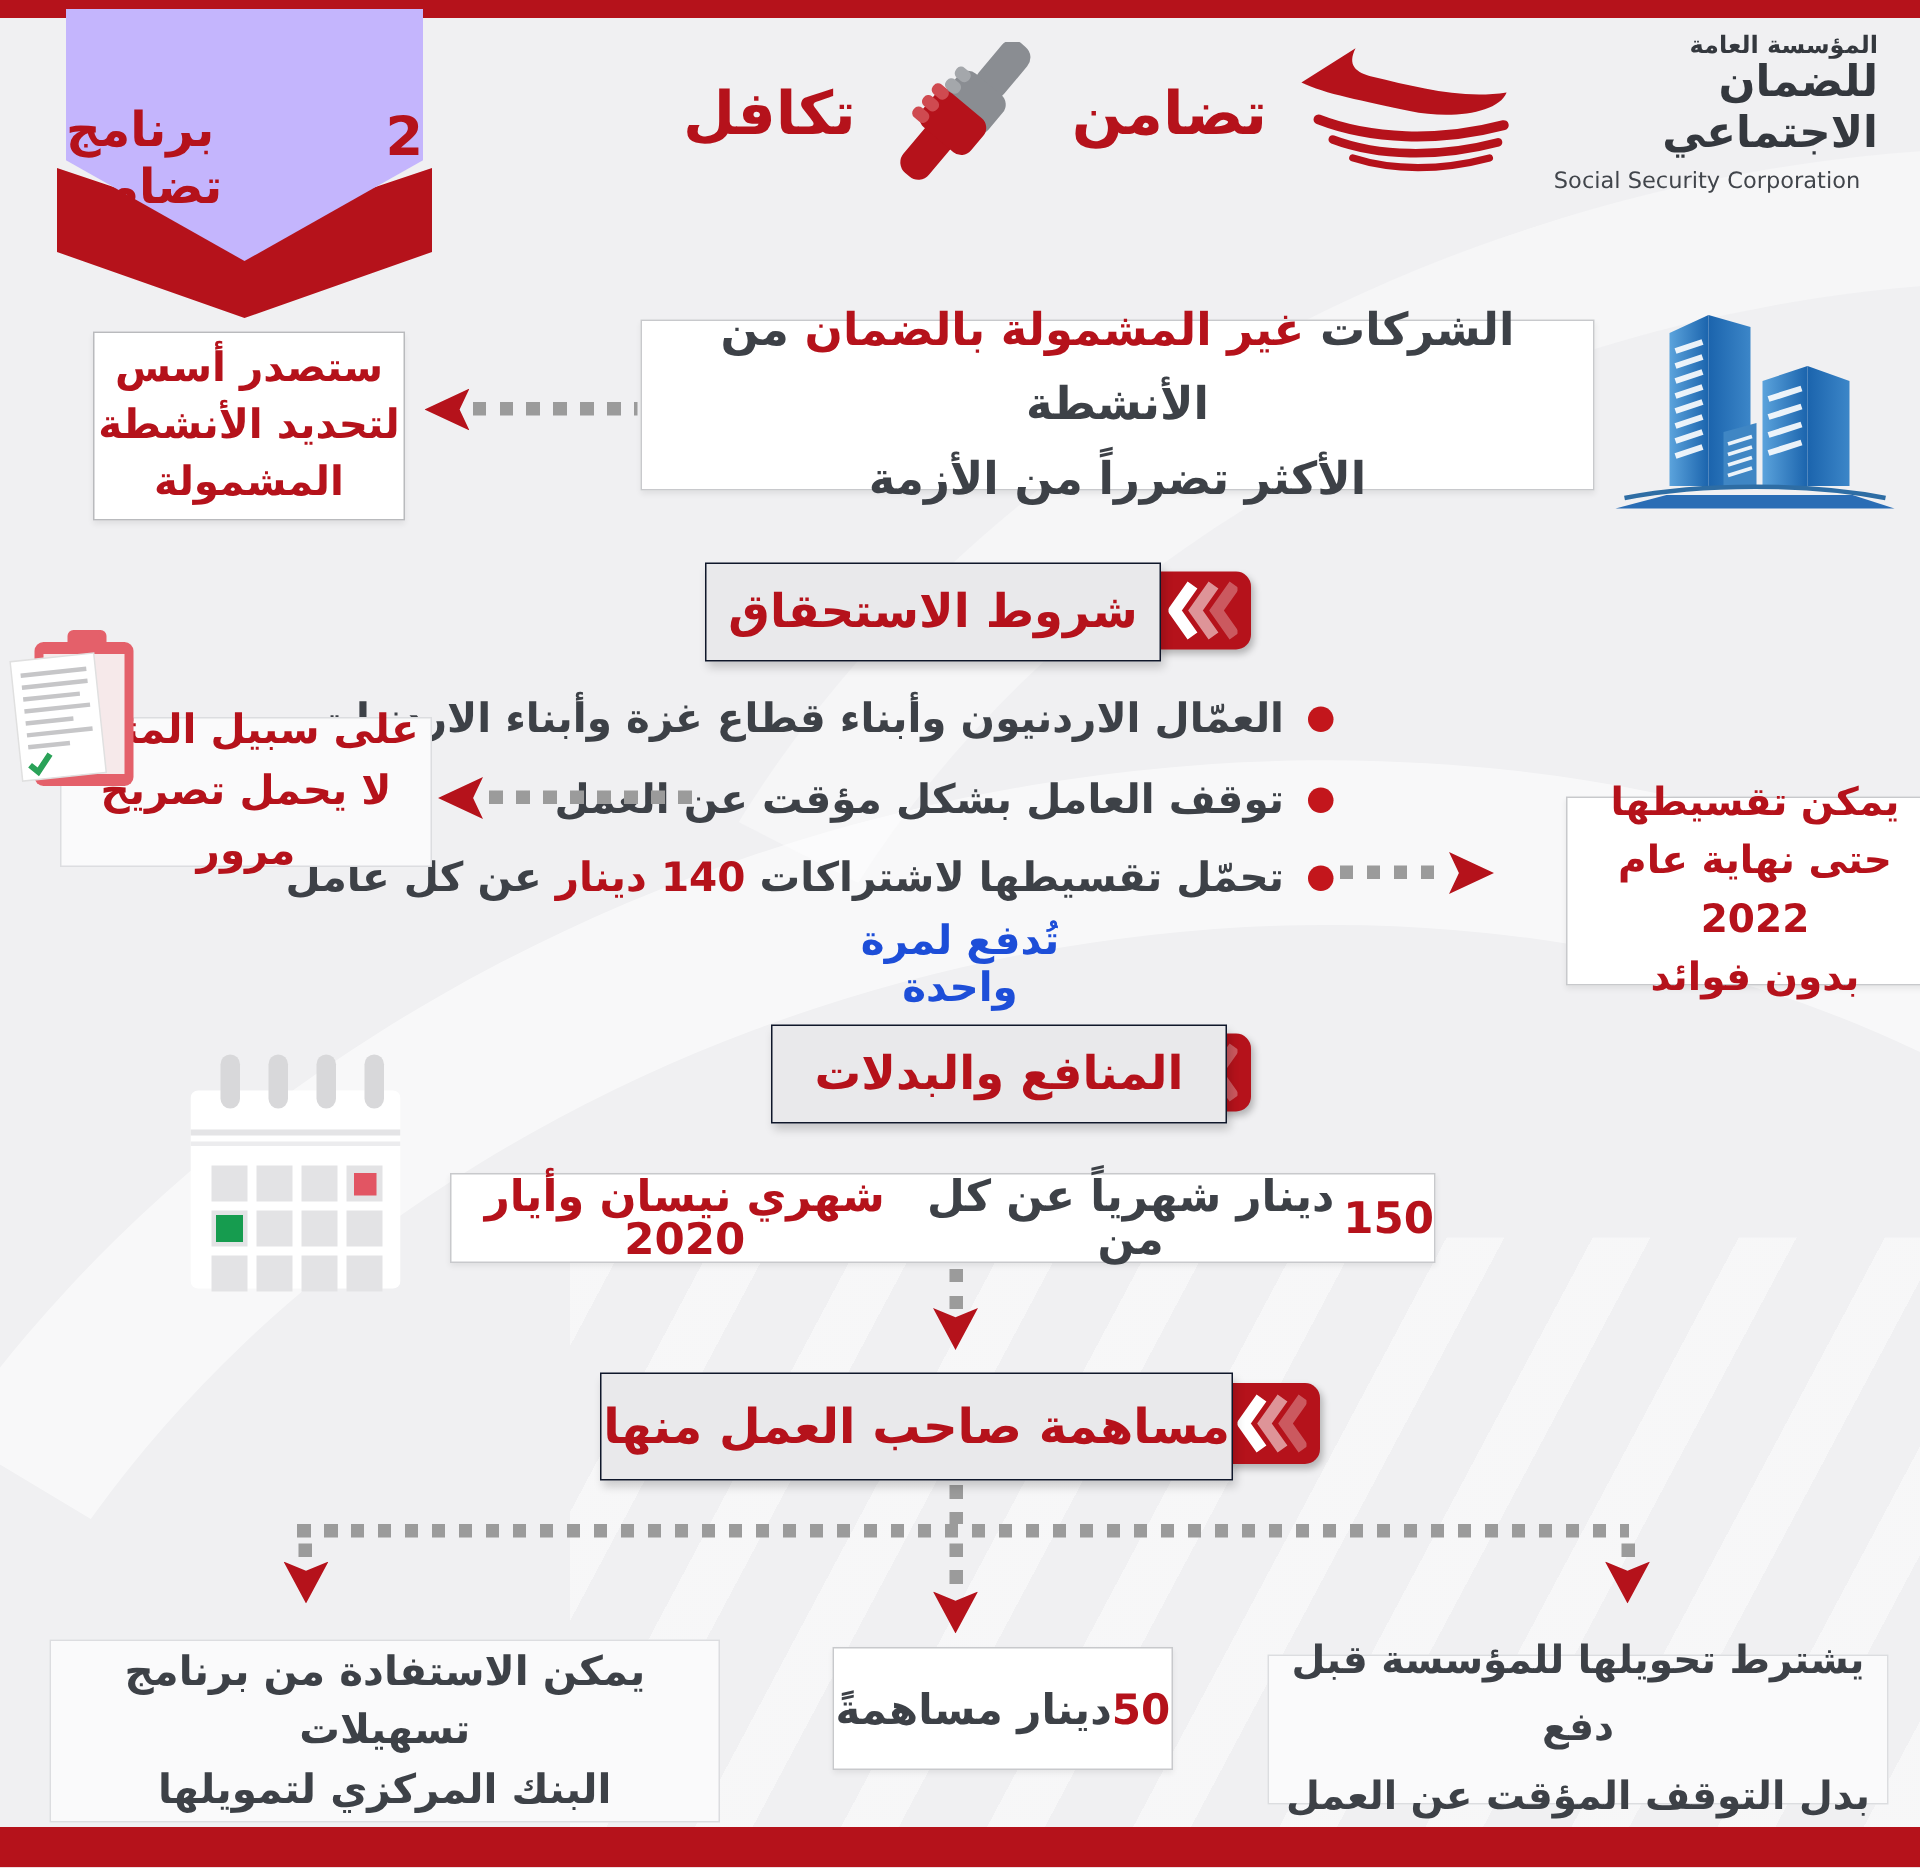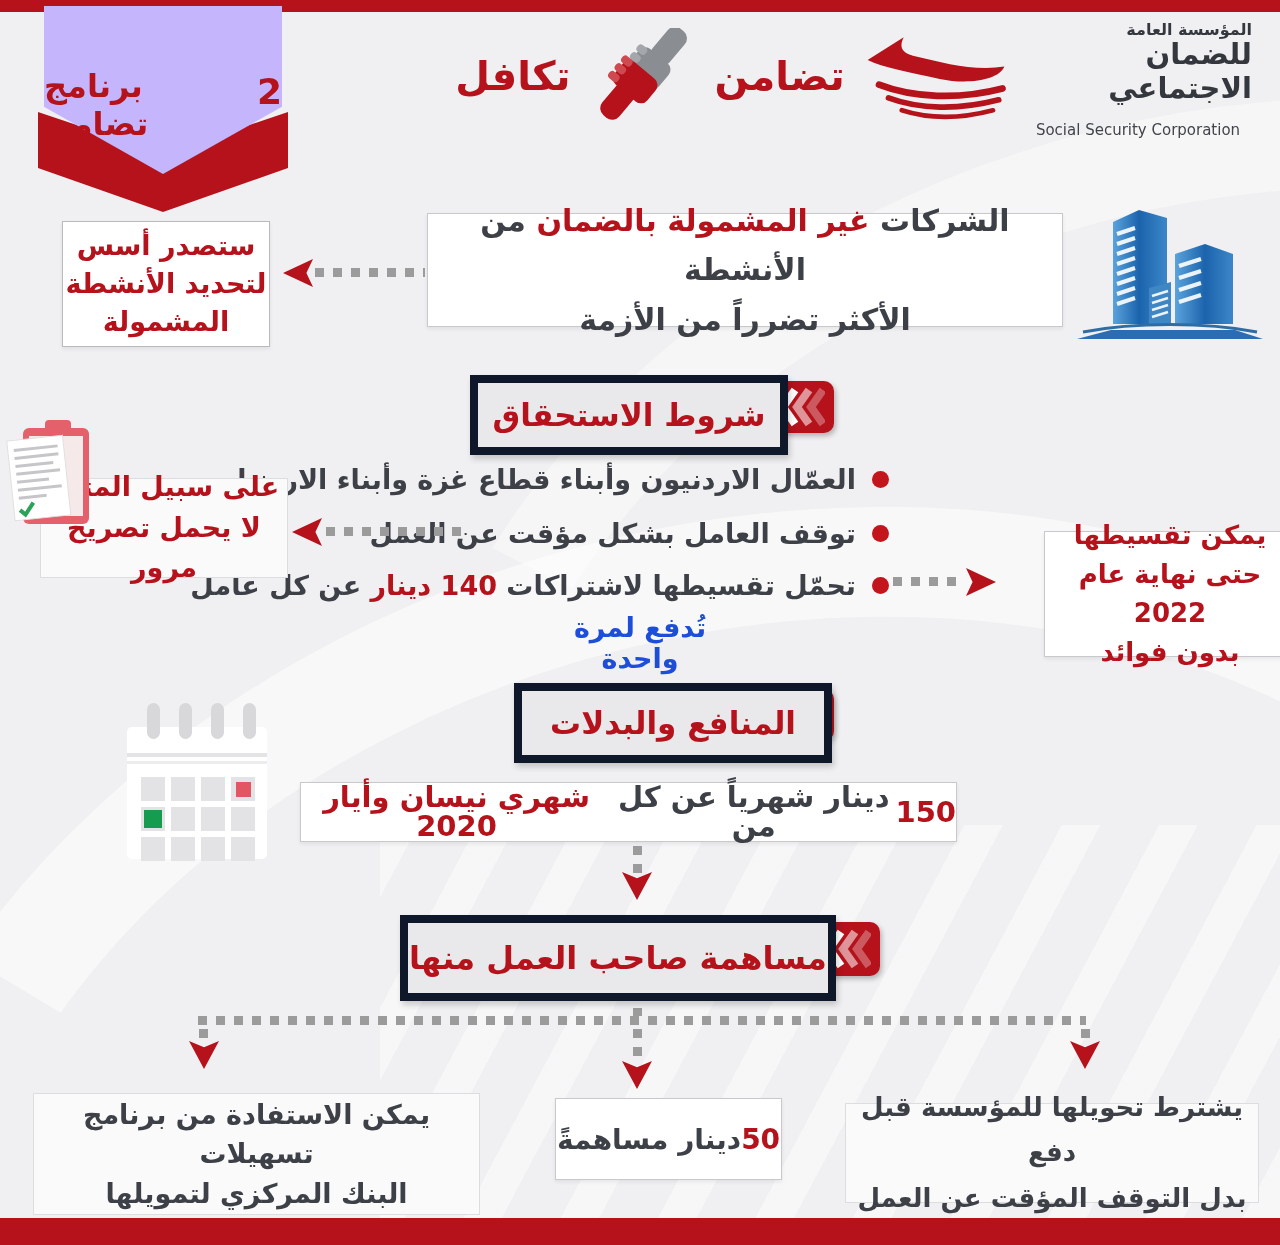--- a/index.html
+++ b/index.html
@@ -28,35 +28,35 @@
   
   .slogan{position:absolute;left:455px;top:30px;width:390px;height:92px;direction:rtl;
           display:flex;align-items:center;justify-content:center;gap:16px;}
   .slogan-word{font-size:40px;font-weight:bold;color:#b5121b;}
 
   
   .logo{position:absolute;right:28px;top:20px;display:flex;align-items:center;gap:12px;}
   .logo-text{width:228px;text-align:right;color:#34383e;}
   .logo-ar1{font-size:16px;font-weight:bold;}
   .logo-ar2{font-size:29px;font-weight:bold;margin-top:-2px;}
-  .logo-en{font-size:15px;color:#41454b;margin-top:16px;text-align:center;}
+  .logo-en{font-size:15px;color:#41454b;margin-top:6px;text-align:center;}
 
   
   .wbox{position:absolute;background:#fff;border:1px solid #c8c9cc;box-shadow:0 2px 4px rgba(0,0,0,.07);
         display:flex;flex-direction:column;align-items:center;justify-content:center;direction:rtl;text-align:center;}
   .lbox{background:#fafafb;border-color:#dcdde0;box-shadow:none;}
   .dark{color:#3d4147;}
   .red{color:#b5121b;}
   .prewrap{white-space:pre-line;}
 
   .intro-box{left:427px;top:213px;width:634px;height:112px;font-size:30px;font-weight:bold;line-height:1.65;}
   .side-note{left:62px;top:221px;width:206px;height:124px;font-size:27px;font-weight:bold;line-height:1.4;border-color:#b9babd;}
 
   
-  .section-header{position:absolute;background:#e9e9eb;border:8px solid #0f172a;color:#b5121b;
+  .section-header{position:absolute;background:#e9e9eb;border:1px solid #0f172a;color:#b5121b;
       font-weight:bold;display:flex;align-items:center;justify-content:center;direction:rtl;
       box-shadow:2px 4px 6px rgba(0,0,0,.18);z-index:2;}
   .header-tab{position:absolute;background:#b5121b;border-radius:0 10px 10px 0;z-index:1;
       display:flex;align-items:center;justify-content:center;box-shadow:2px 3px 5px rgba(0,0,0,.25);}
 
   
   .bullet-row{position:absolute;display:flex;direction:rtl;align-items:center;gap:16px;}
   .bullet-dot{width:17px;height:17px;border-radius:50%;background:#c3161c;flex:0 0 auto;}
   .bullet-text{font-size:27px;font-weight:bold;color:#3d4147;white-space:nowrap;}
 

